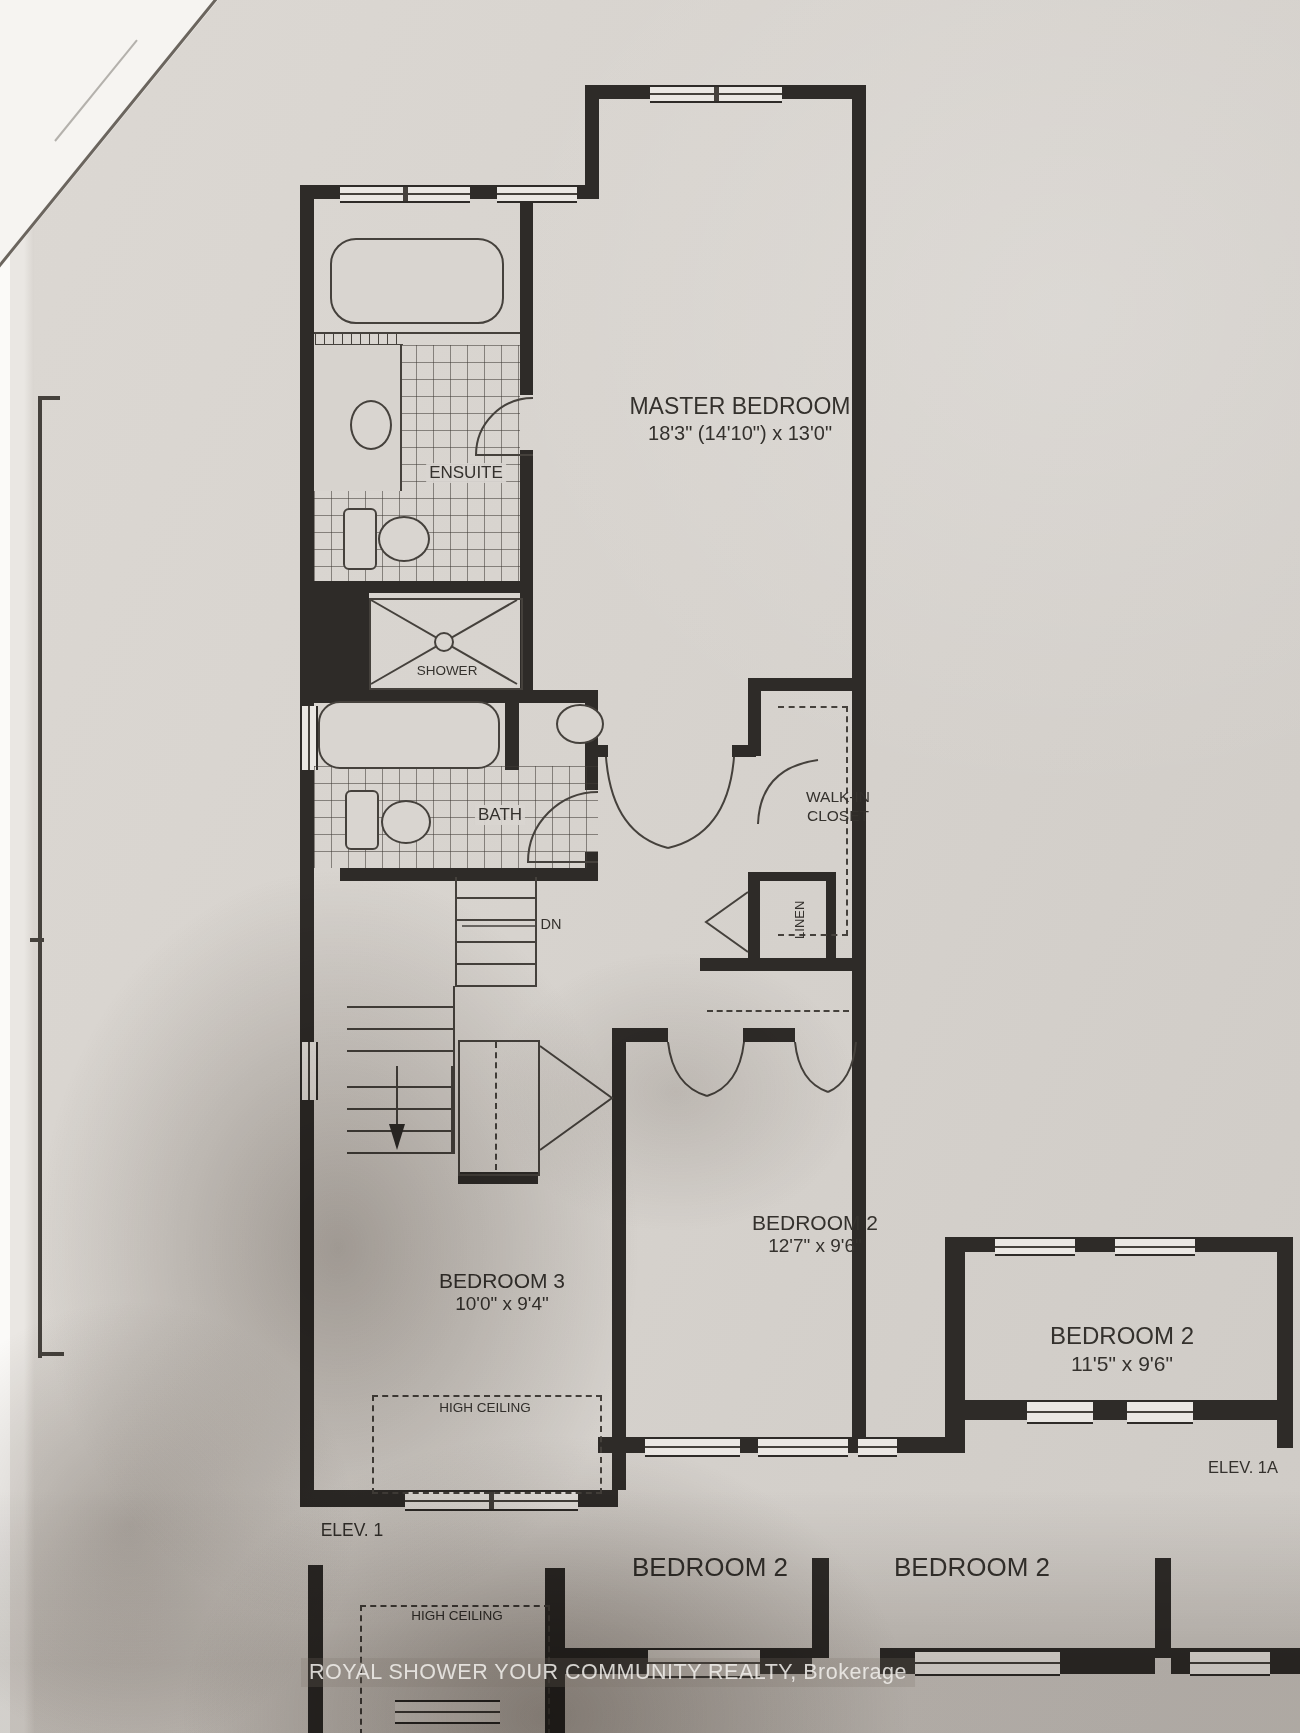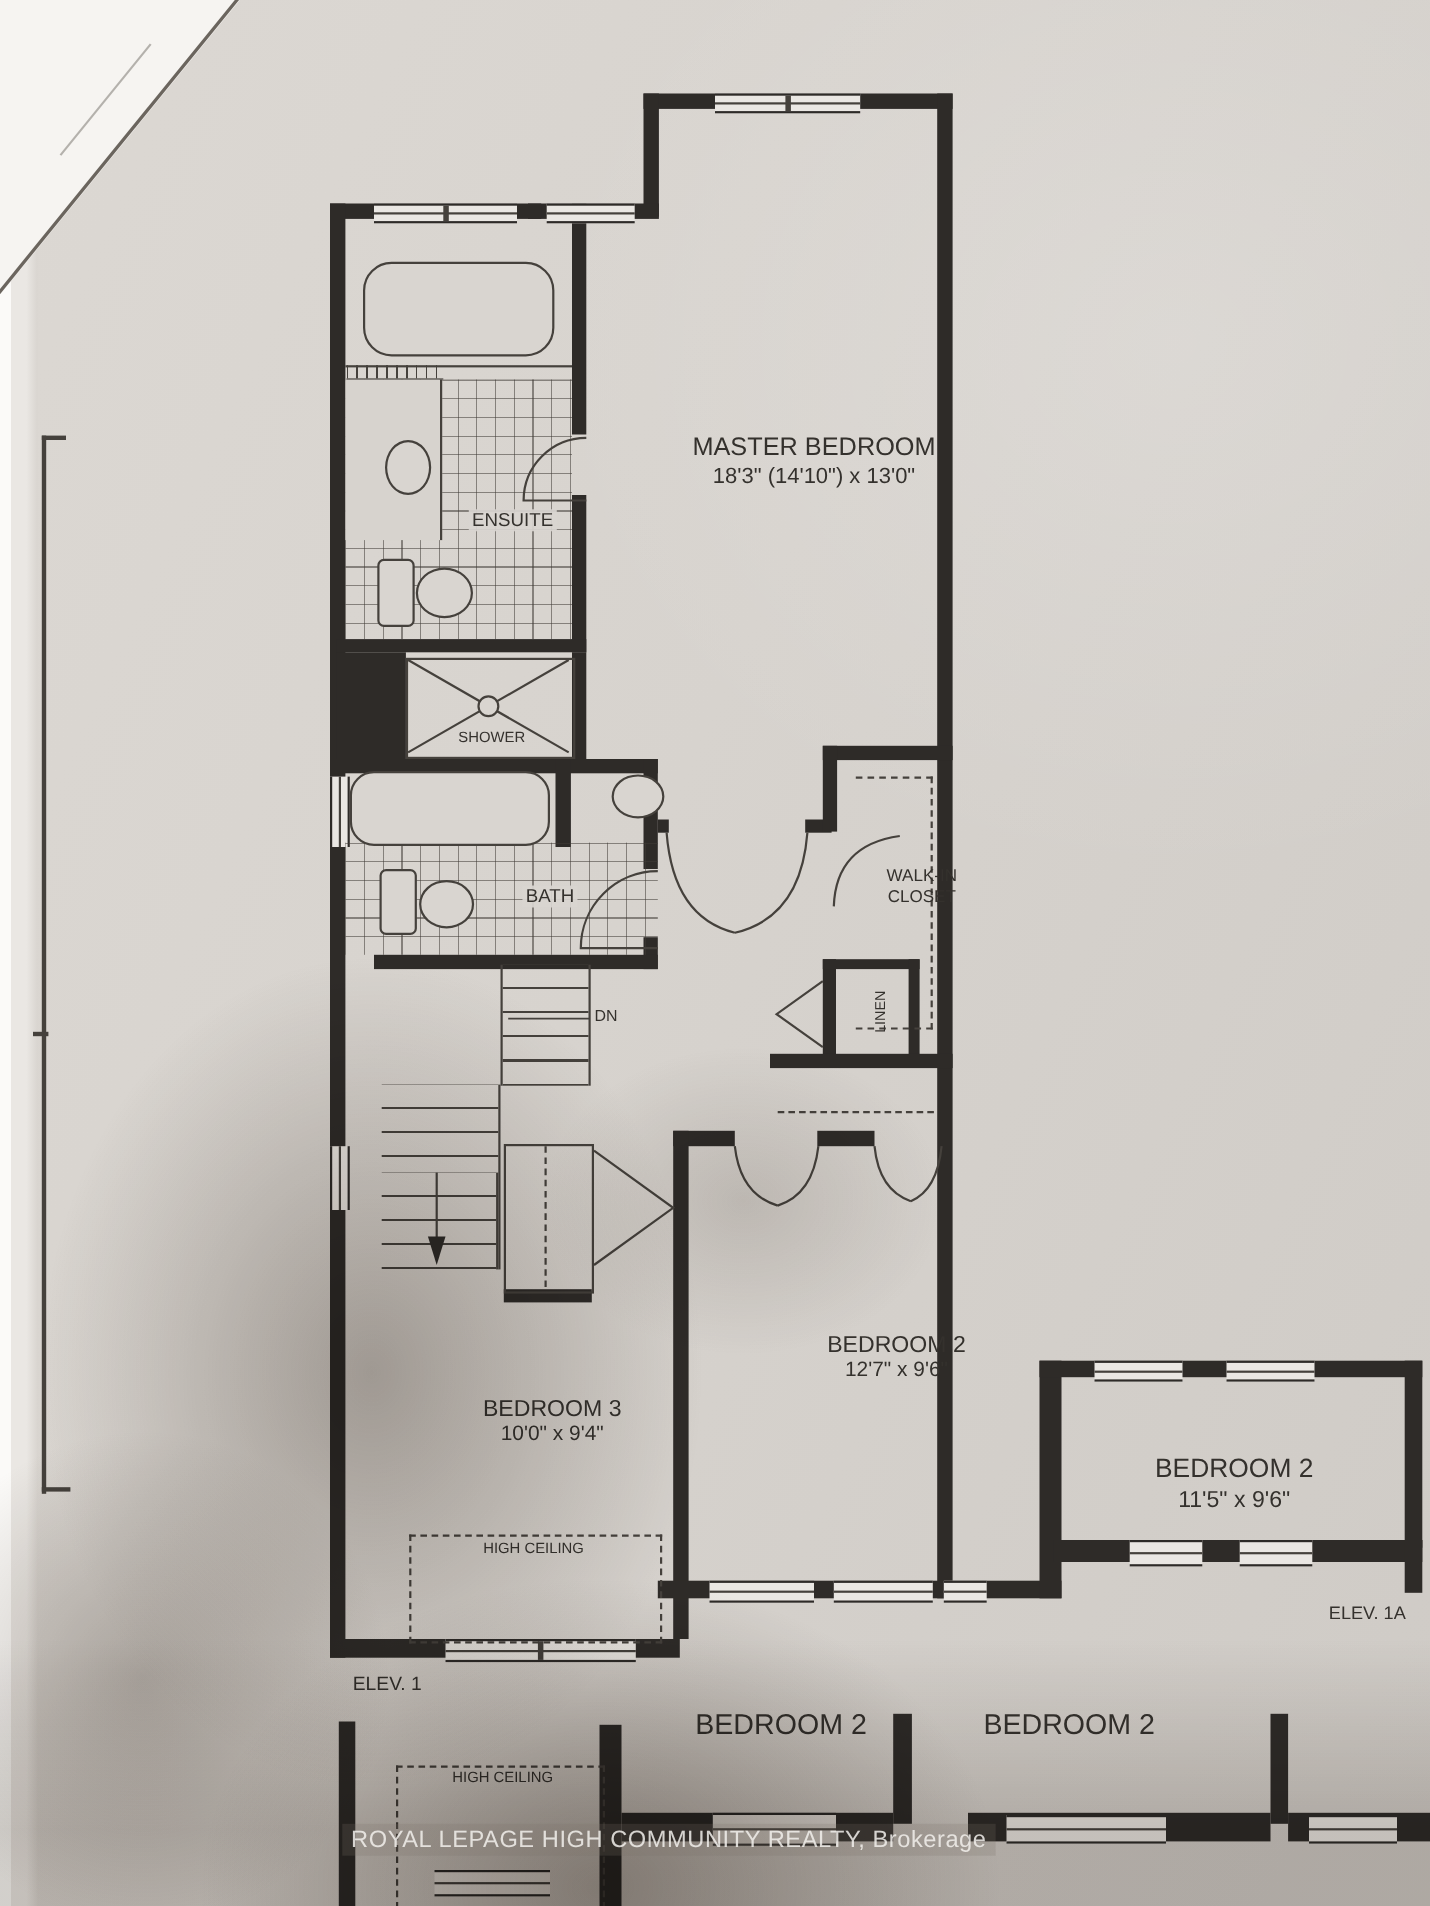--- a/index.html
+++ b/index.html
@@ -198,15 +198,15 @@
   <div class="lbl" style="left:485px;top:1400px;font-size:13.5px;">HIGH CEILING</div>
   <div class="lbl" style="left:352px;top:1520px;font-size:17.5px;">ELEV. 1</div>
   <div class="lbl" style="left:1243px;top:1458px;font-size:16.5px;">ELEV. 1A</div>
 
   <div class="lbl" style="left:710px;top:1552px;font-size:26px;">BEDROOM 2</div>
   <div class="lbl" style="left:972px;top:1552px;font-size:26px;">BEDROOM 2</div>
   <div class="lbl" style="left:457px;top:1608px;font-size:13.5px;">HIGH CEILING</div>
 
   <div class="shadow"></div>
 
-  <div class="wm" style="left:608px;top:1658px;">ROYAL LEPAGE HIGH COMMUNITY REALTY, Brokerage</div>
+  <div class="wm" style="left:608px;top:1658px;">ROYAL SHOWER YOUR COMMUNITY REALTY, Brokerage</div>
 
 </div>
 
 </body></html>

